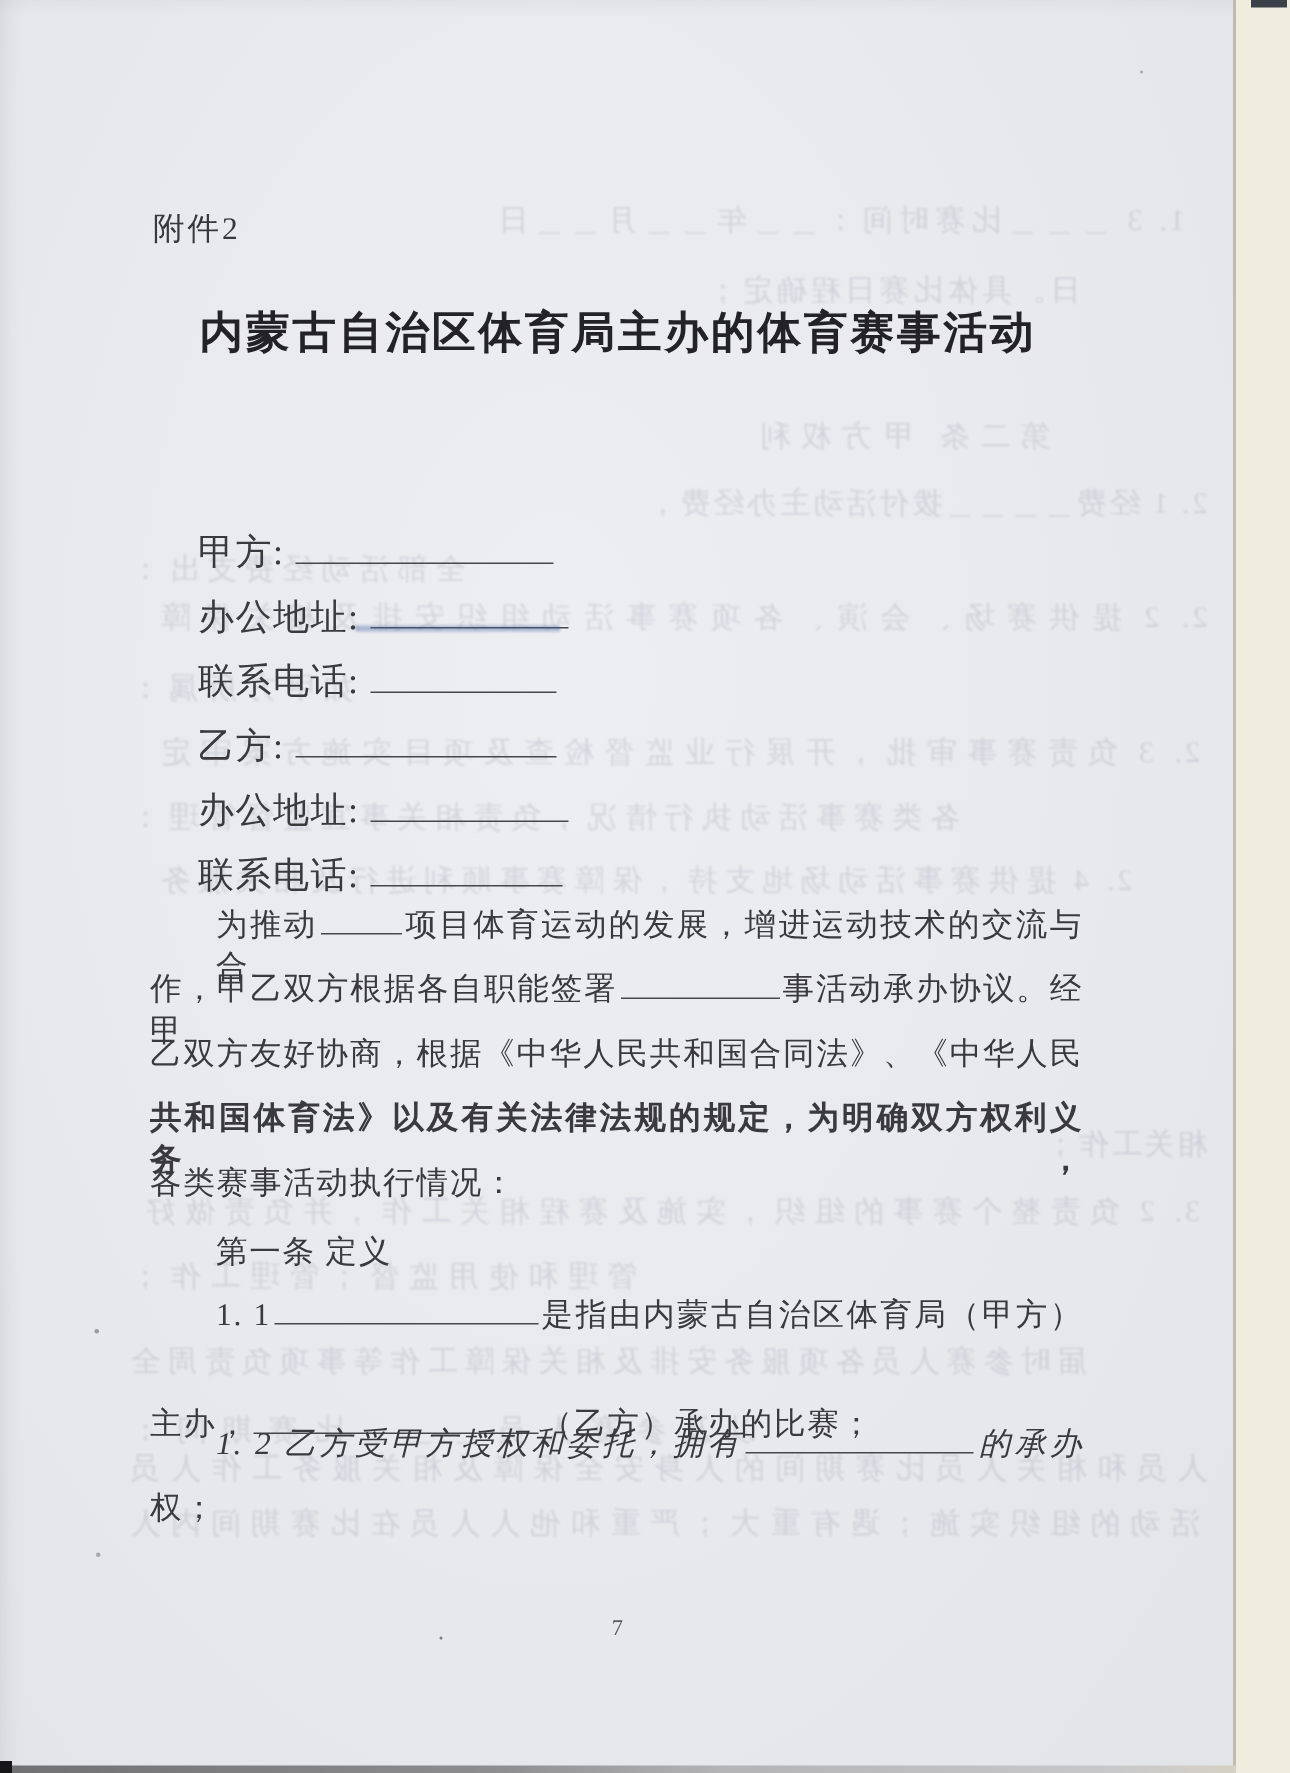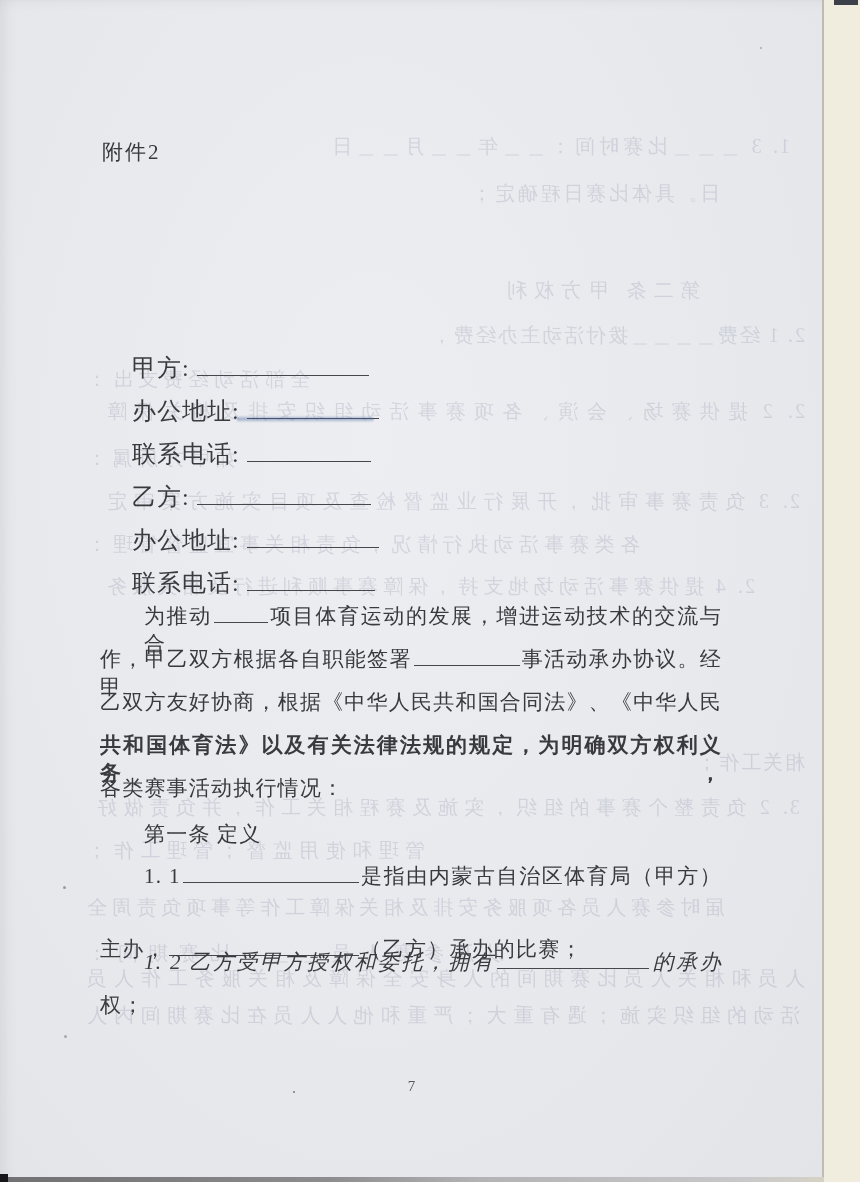--- a/index.html
+++ b/index.html
@@ -91,20 +91,21 @@
         <div class="bleed" style="left: 95px; top: 794px; width: 705px;">3. 2 负责整个赛事的组织，实施及赛程相关工作，并负责做好</div>
         <div class="bleed" style="left: 85px; top: 837px; width: 340px;">管理和使用监督；管理工作；</div>
         <div class="bleed" style="left: 85px; top: 894px; width: 640px;">届时参赛人员各项服务安排及相关保障工作等事项负责周全</div>
         <div class="bleed" style="left: 85px; top: 940px; width: 420px;">以及参赛人员＿＿＿比赛期间：</div>
         <div class="bleed" style="left: 85px; top: 965px; width: 720px;">人员和相关人员比赛期间的人身安全保障及相关服务工作人员</div>
         <div class="bleed" style="left: 85px; top: 1002px; width: 715px;">活动的组织实施；遇有重大；严重和他人人员在比赛期间内人</div>
       </div>
 
     <div class="attachment">附件2</div>
 
+    <div class="title-line title-1">内蒙古自治区体育局主办的体育赛事活动</div>
 
     <div id="fields">
         <div class="field-row" style="top: 352px;">
     <span class="flabel">甲方:</span><span class="blank" style="width: 172px;"></span>
   </div>
         <div class="field-row" style="top: 395px;">
     <span class="flabel">办公地址:</span><span class="blank" style="width: 132px;"></span>
   </div>
         <div class="field-row" style="top: 438px;">
     <span class="flabel">联系电话:</span><span class="blank" style="width: 124px;"></span>

